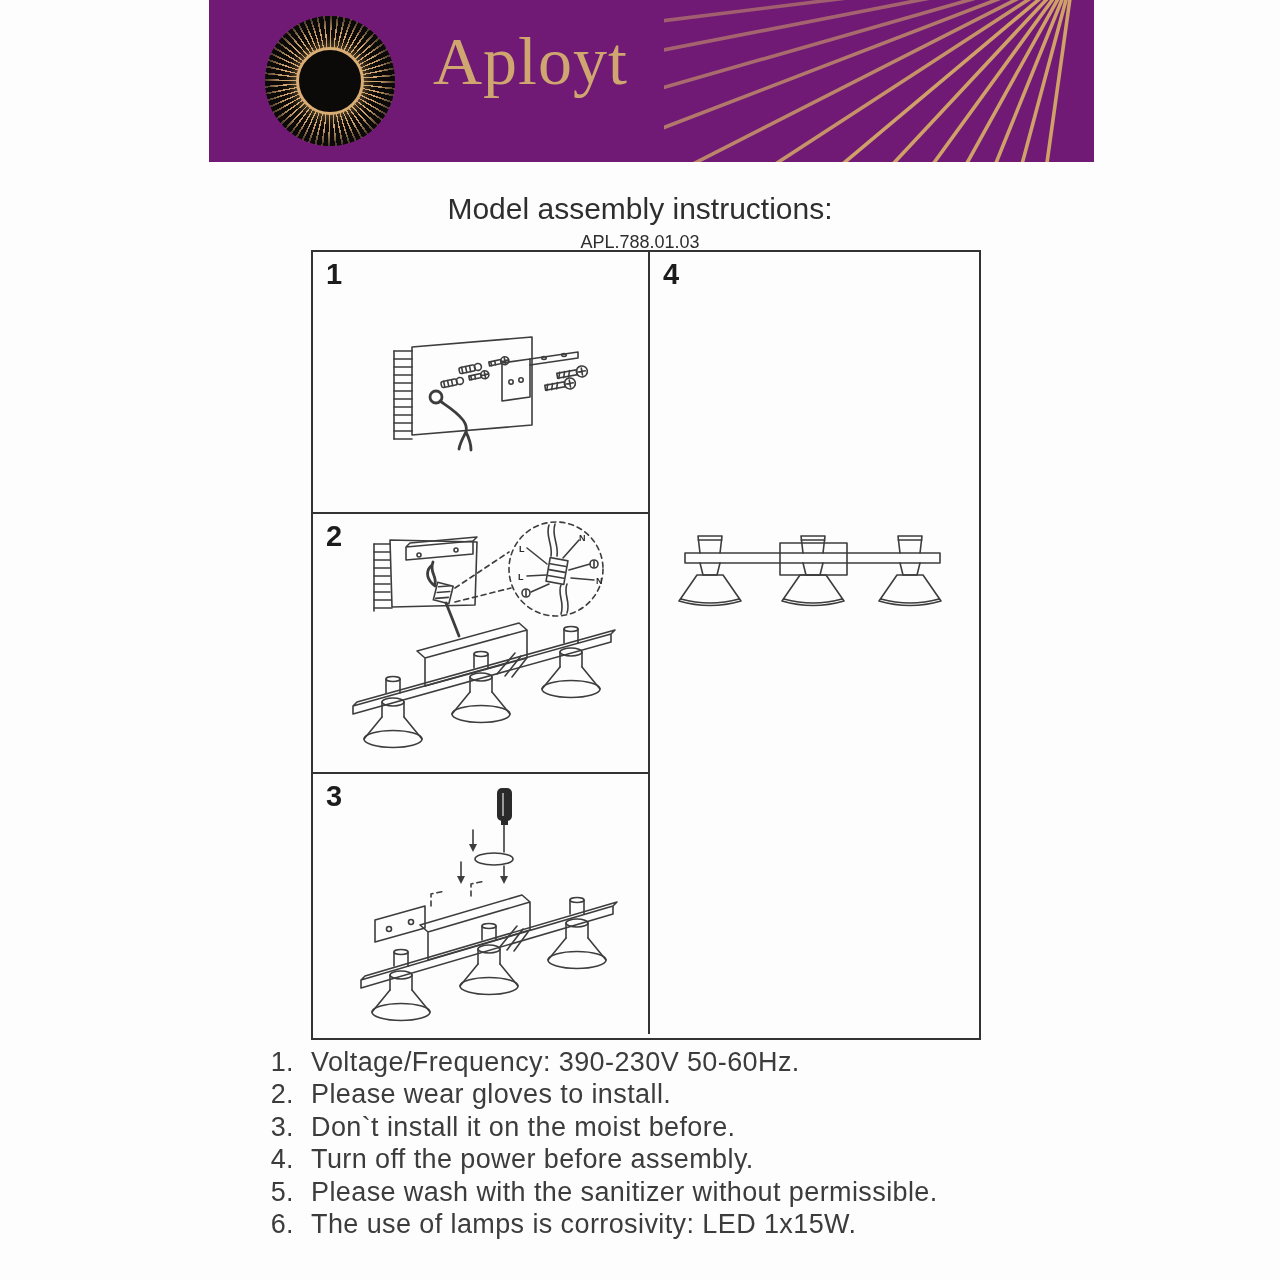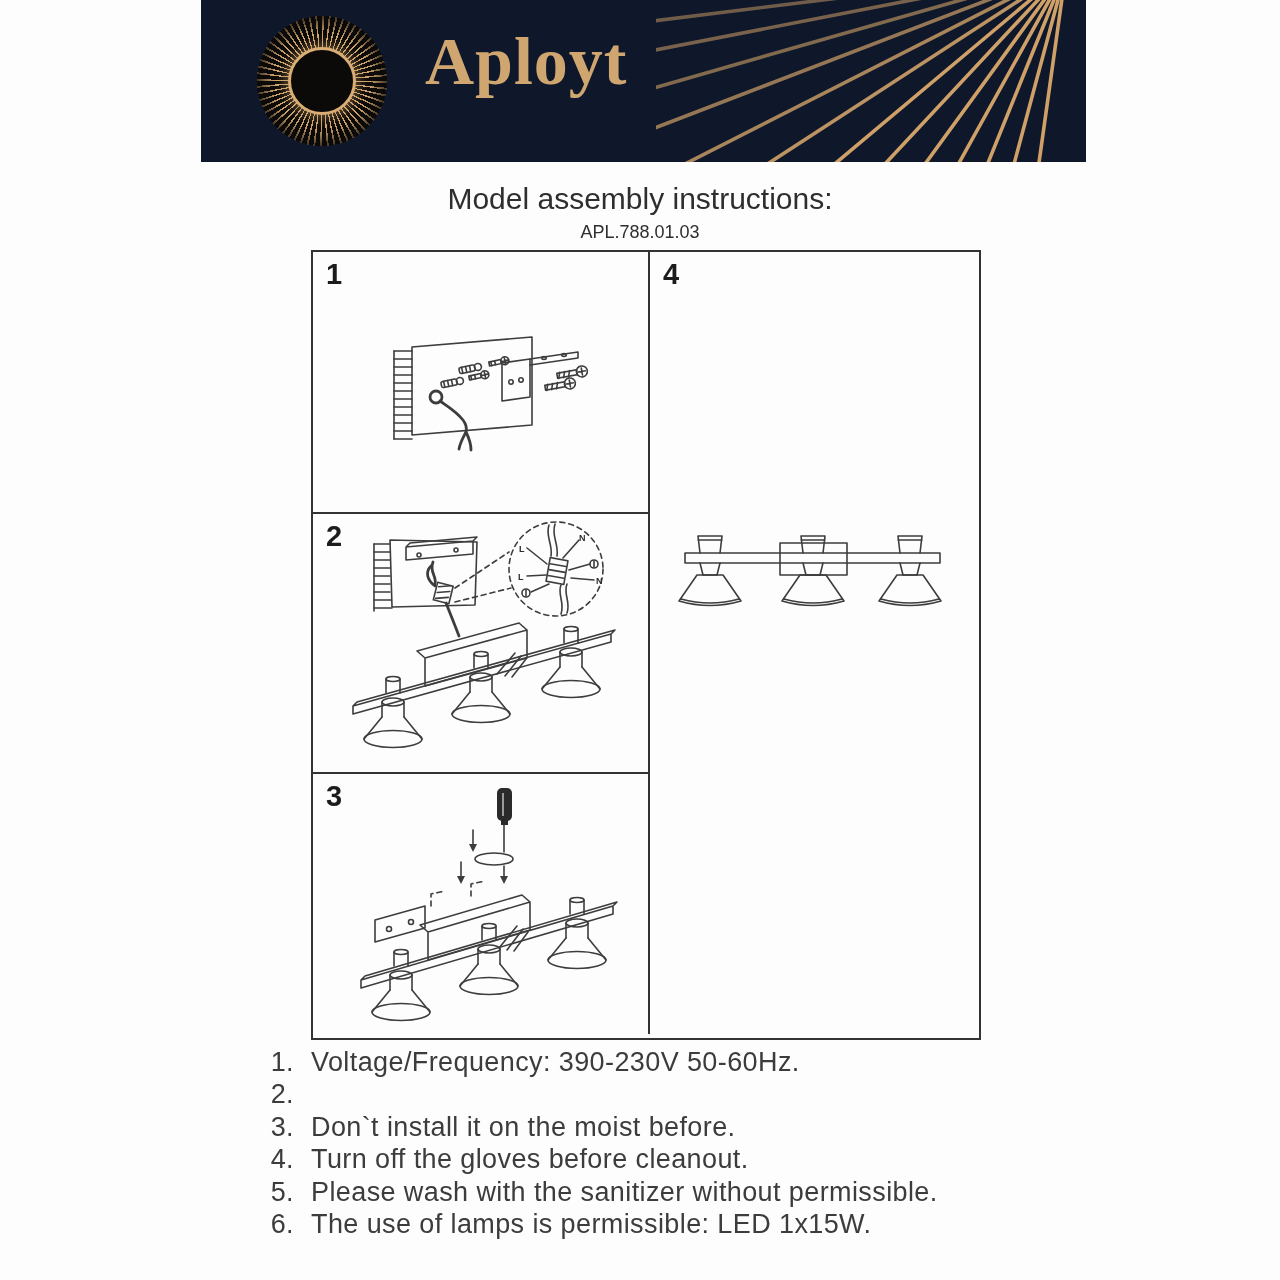--- a/index.html
+++ b/index.html
@@ -1,32 +1,32 @@
 <!DOCTYPE html>
 <html><head>
 <meta charset="utf-8">
 <style>
   html,body{margin:0;padding:0;background:#ffffff;}
   .page{position:relative;width:1280px;height:1280px;background:#fdfdfd;overflow:hidden;
         font-family:"Liberation Sans", sans-serif;color:#3a3a3a;}
 
   
-  .header{position:absolute;left:201px;top:0;width:885px;height:162px;background:#0f172a;overflow:hidden;font-weight:bold;}
+  .header{position:absolute;left:209px;top:0;width:885px;height:162px;background:#701a75;overflow:hidden;}
   .sunburst{position:absolute;left:56px;top:16px;width:130px;height:130px;border-radius:50%;
             background:repeating-conic-gradient(from 0deg, rgba(216,172,112,.95) 0deg 1.7deg, rgba(12,10,8,1) 1.7deg 6deg);}
   .sunburst::before{content:"";position:absolute;inset:0;border-radius:50%;
             background:radial-gradient(circle, rgba(12,10,8,0) 52%, rgba(12,10,8,.92) 76%);}
   .sunburst::after{content:"";position:absolute;inset:31px;background:#0c0a08;border-radius:50%;
             border:3px solid #d9ad74;box-shadow:0 0 12px 3px rgba(217,173,116,.45);}
   .brand{position:absolute;left:224px;top:26px;font-family:"Liberation Serif", serif;
          font-size:68px;line-height:70px;color:#cfa670;letter-spacing:1px;}
   .rays{position:absolute;right:0;top:0;width:430px;height:162px;}
 
   
-  .title{position:absolute;left:0;top:182px;width:1280px;text-align:center;color:#2e2e2e;}
+  .title{position:absolute;left:0;top:192px;width:1280px;text-align:center;color:#2e2e2e;}
   .title .t1{font-size:30px;line-height:34px;}
   .title .t2{font-size:18px;line-height:32px;}
 
   
   .grid{position:absolute;left:311px;top:250px;width:666px;height:786px;border:2px solid #333;}
   .vdiv{position:absolute;left:335px;top:0;width:2px;height:782px;background:#333;}
   .hdiv1{position:absolute;left:0;top:260px;width:337px;height:2px;background:#333;}
   .hdiv2{position:absolute;left:0;top:520px;width:337px;height:2px;background:#333;}
   .panel{position:absolute;}
   .p1{left:0;top:0;width:335px;height:260px;}
@@ -299,32 +299,33 @@
     </div>
   </div>
 
   <div class="notes">
     <div class="row">
       <span class="n">1.</span>
       <span>Voltage/Frequency: 390-230V 50-60Hz.</span>
     </div>
     <div class="row">
       <span class="n">2.</span>
+      <span>Please wear gloves to install.</span>
     </div>
     <div class="row">
       <span class="n">3.</span>
       <span>Don`t install it on the moist before.</span>
     </div>
     <div class="row">
       <span class="n">4.</span>
-      <span>Turn off the gloves before cleanout.</span>
+      <span>Turn off the power before assembly.</span>
     </div>
     <div class="row">
       <span class="n">5.</span>
       <span>Please wash with the sanitizer without permissible.</span>
     </div>
     <div class="row">
       <span class="n">6.</span>
-      <span>The use of lamps is permissible: LED 1x15W.</span>
+      <span>The use of lamps is corrosivity: LED 1x15W.</span>
     </div>
   </div>
 
 </div>
 
 </body></html>

